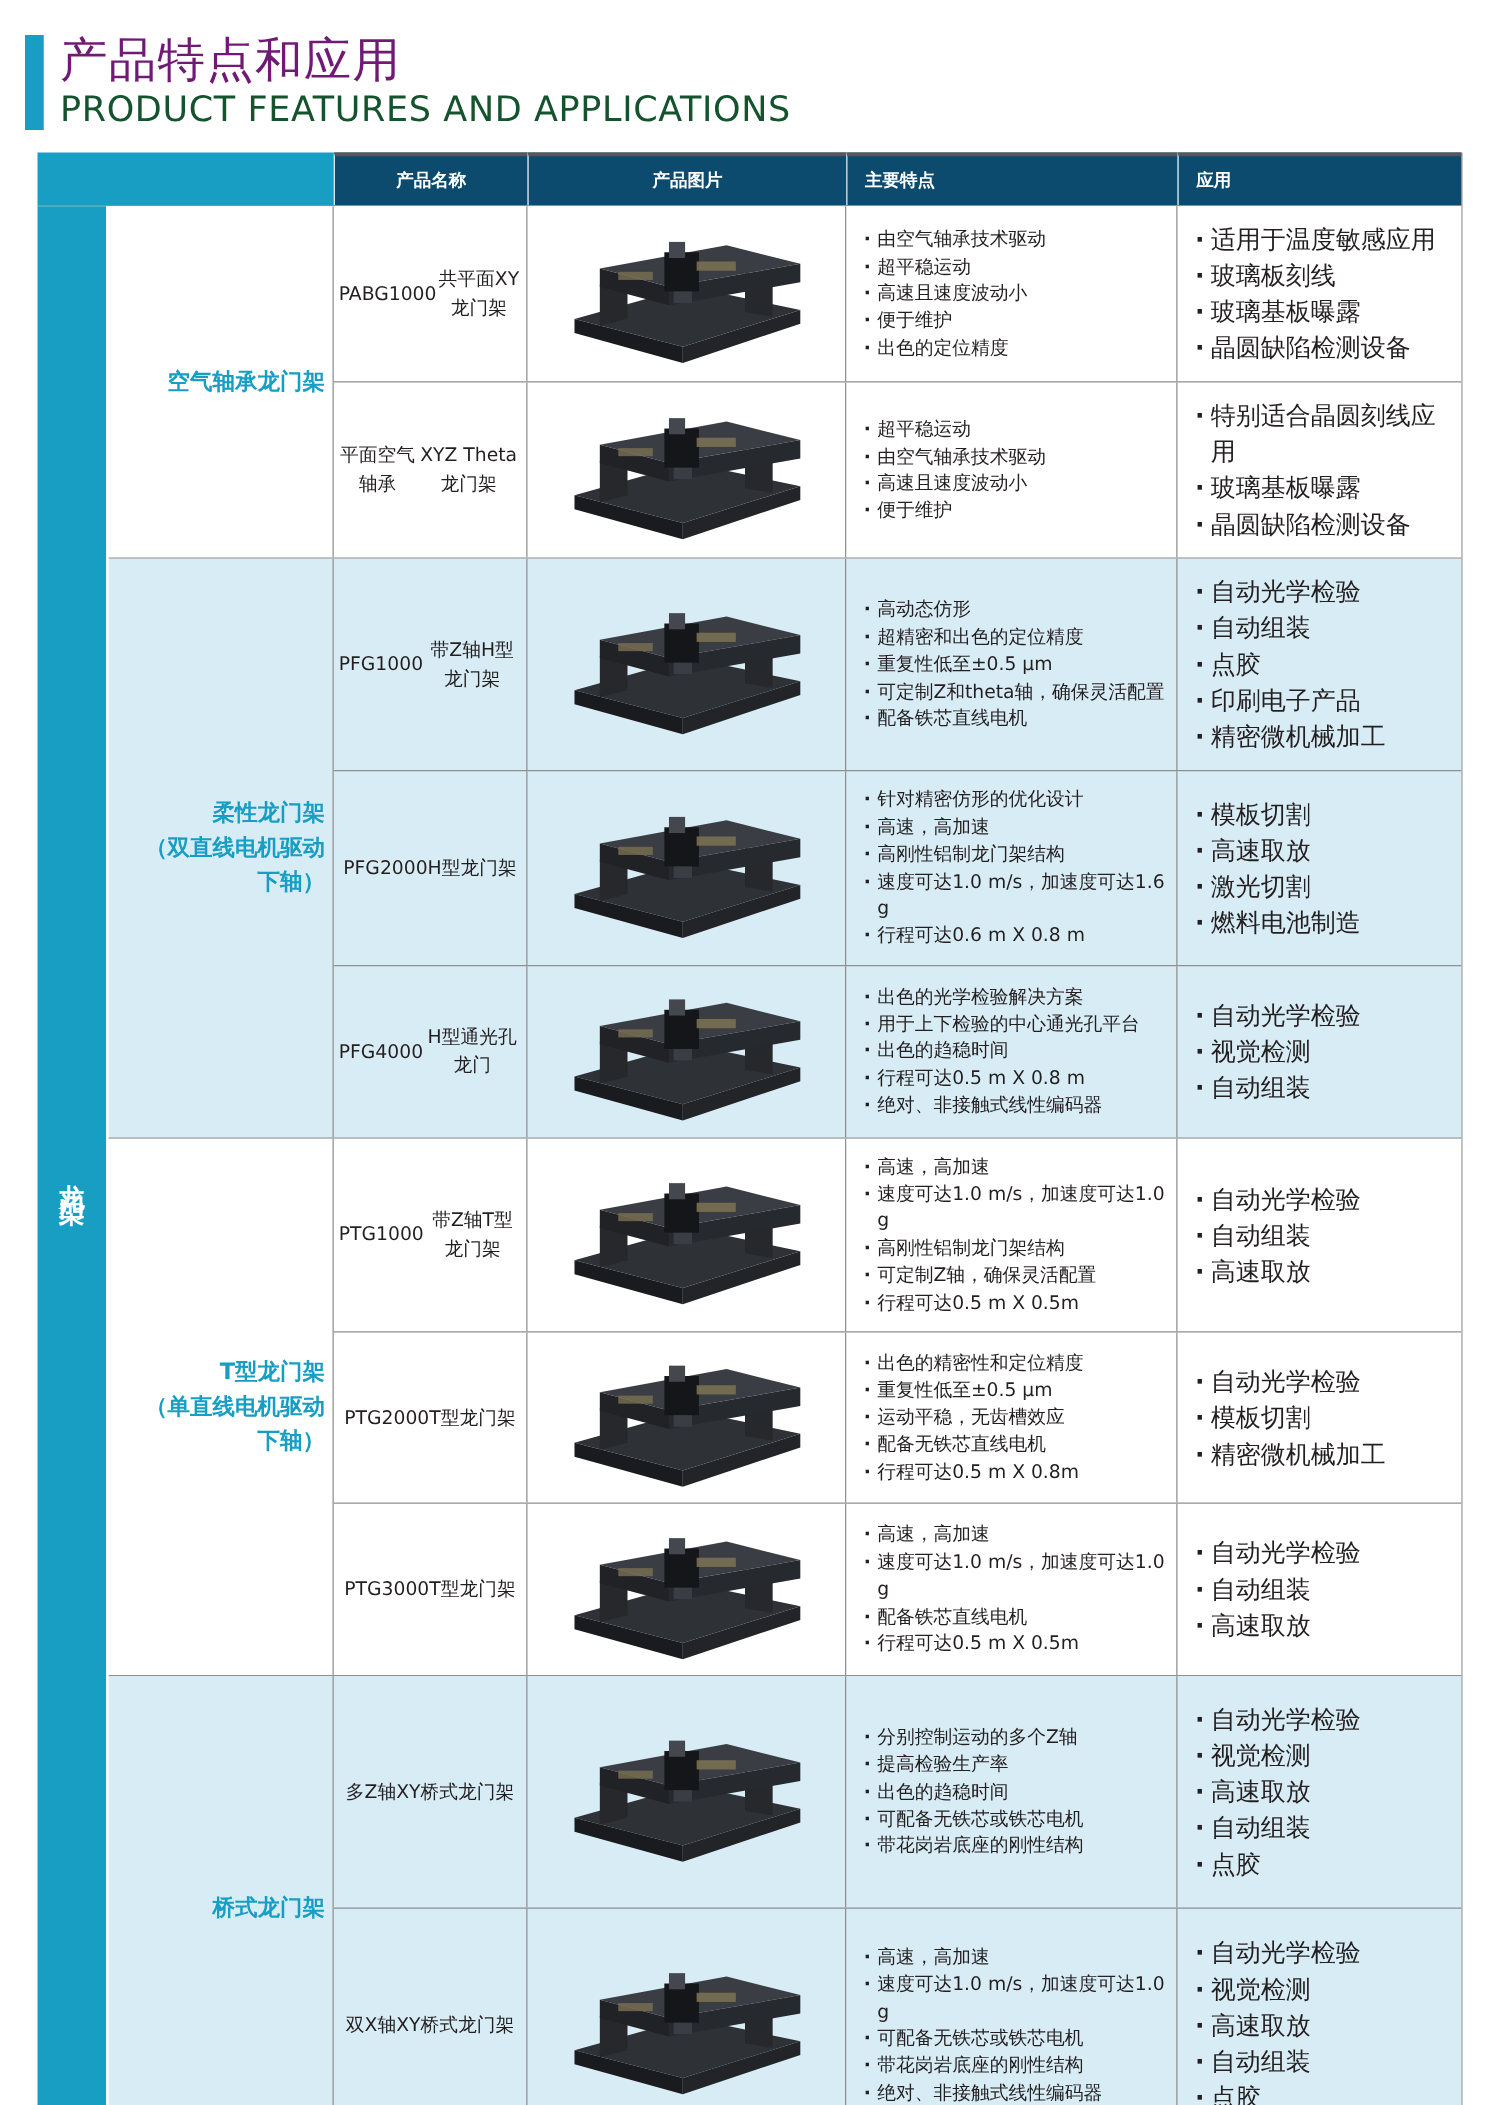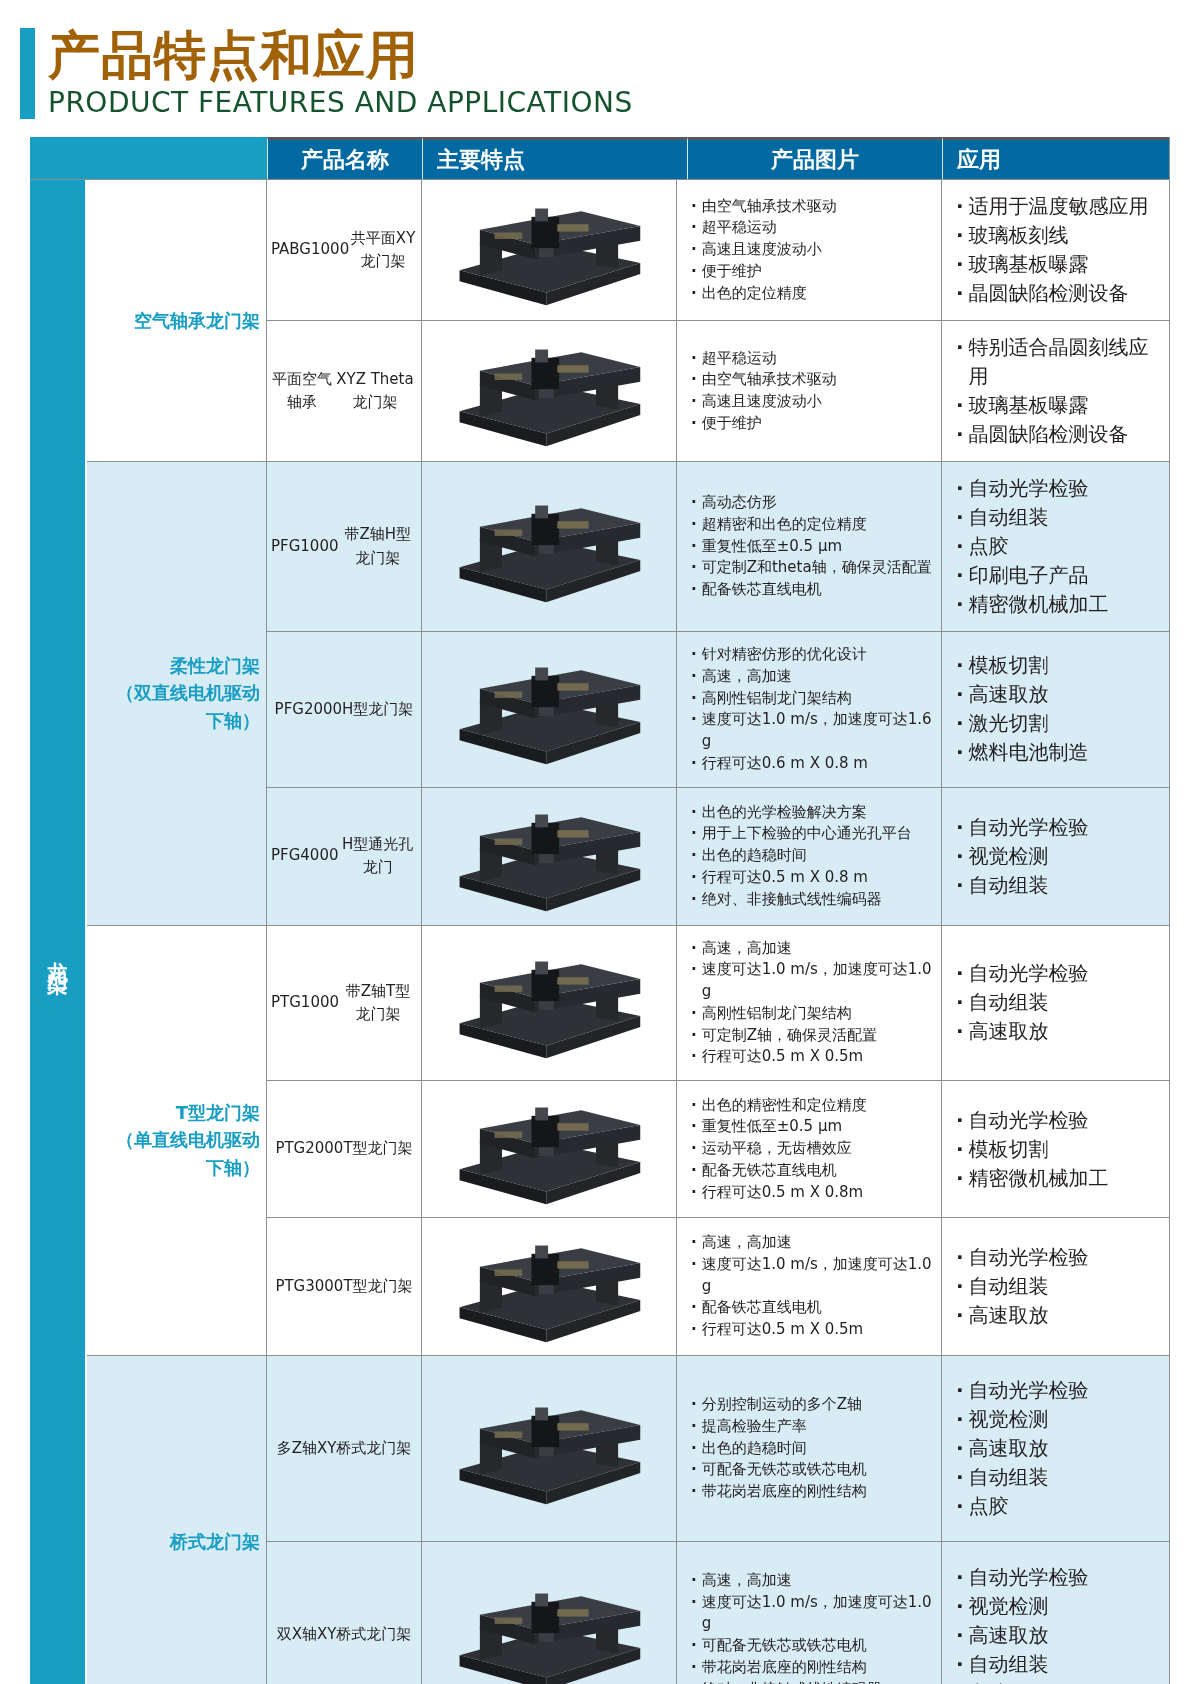--- a/index.html
+++ b/index.html
@@ -7,28 +7,28 @@
   body{
     width:1200px;height:1684px;
     font-family:"DejaVu Sans","Liberation Sans",sans-serif;
     color:#231f20;
   }
   .page{position:relative;width:1200px;height:1684px;background:#fff;overflow:hidden}
 
   
   .page-header{display:flex;align-items:stretch;margin:28px 30px 0 20px}
   .accent-bar{width:15px;background:#189dc3;margin-right:13px}
-  .title-zh{color:#a16207;font-size:52px;font-weight:700;line-height:1.06;letter-spacing:1px}
+  .title-zh{color:#701a75;font-size:38px;font-weight:400;line-height:1.06;letter-spacing:1px}
   .title-en{color:#14532d;font-size:28px;font-weight:500;margin-top:3px;letter-spacing:.5px}
 
   
   .table{margin:18px 30px 0 30px;width:1140px;border-right:1px solid #8f8f8f;border-bottom:1px solid #8f8f8f}
   .thead{display:flex;height:42px}
   .th-left{width:237px;background:#189dc3}
-  .th{background:#0369a1;color:#fff;font-size:22px;font-weight:700;
+  .th{background:#0c4a6e;color:#fff;font-size:14px;font-weight:700;
       display:flex;align-items:center;border-top:3px solid #55575b;border-left:1px solid rgba(255,255,255,.85)}
   .th-name{width:155px;justify-content:center}
   .th-image{width:255px;justify-content:center}
   .th-features{width:265px;padding-left:14px}
   .th-apps{flex:1;padding-left:14px}
 
   .tbody{display:flex;border-top:1px solid #8f8f8f}
   .strip{width:55px;background:#189dc3;display:flex;align-items:center;justify-content:center}
   .strip-label{writing-mode:vertical-rl;color:#fff;font-size:21px;font-weight:700;letter-spacing:6px}
   .groups{flex:1;display:flex;flex-direction:column;border-left:2px solid #ffffff}
@@ -70,22 +70,22 @@
     <div>
       <div class="title-zh">产品特点和应用</div>
       <div class="title-en">PRODUCT FEATURES AND APPLICATIONS</div>
     </div>
   </div>
 
   <div class="table">
     <div class="thead">
       <div class="th-left"></div>
       <div class="th th-name">产品名称</div>
+      <div class="th th-image">产品图片</div>
       <div class="th th-features">主要特点</div>
-      <div class="th th-image">产品图片</div>
       <div class="th th-apps">应用</div>
     </div>
     <div class="tbody">
       <div class="strip">
         <div class="strip-label">龙门架</div>
       </div>
       <div class="groups">
   <div class="group">
     <div class="category-cell">
               <div>空气轴承龙门架</div>

